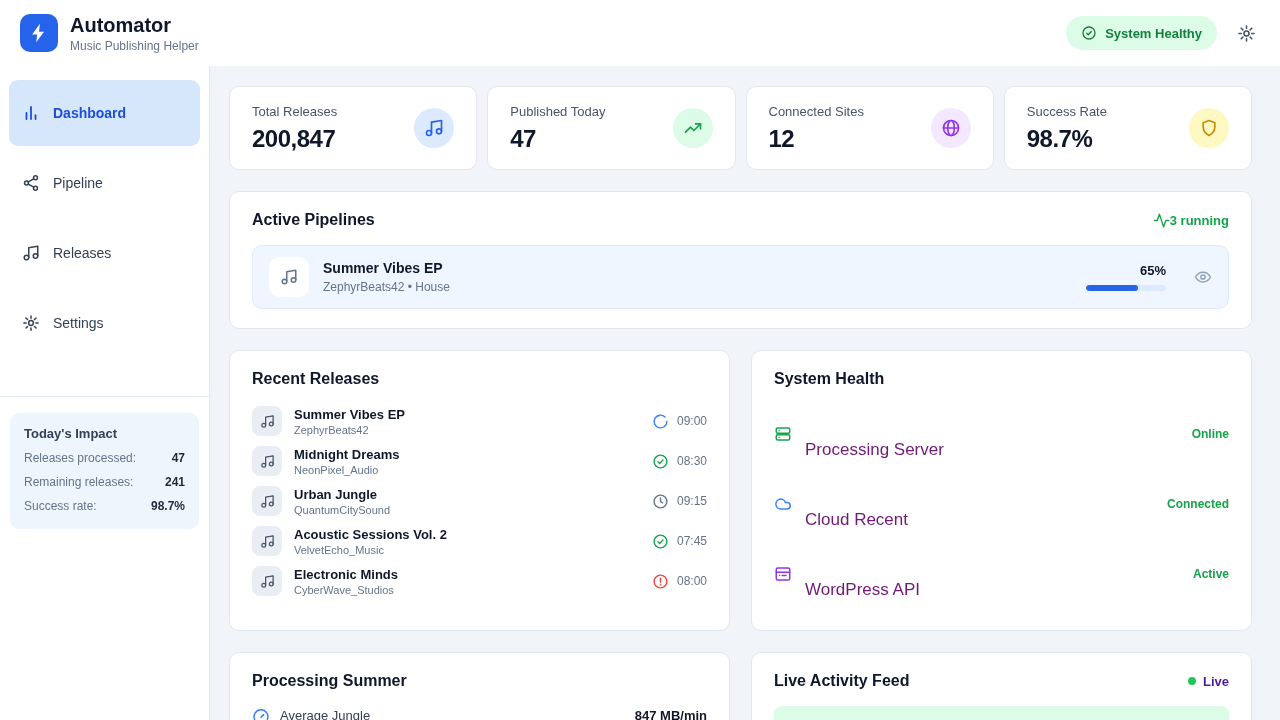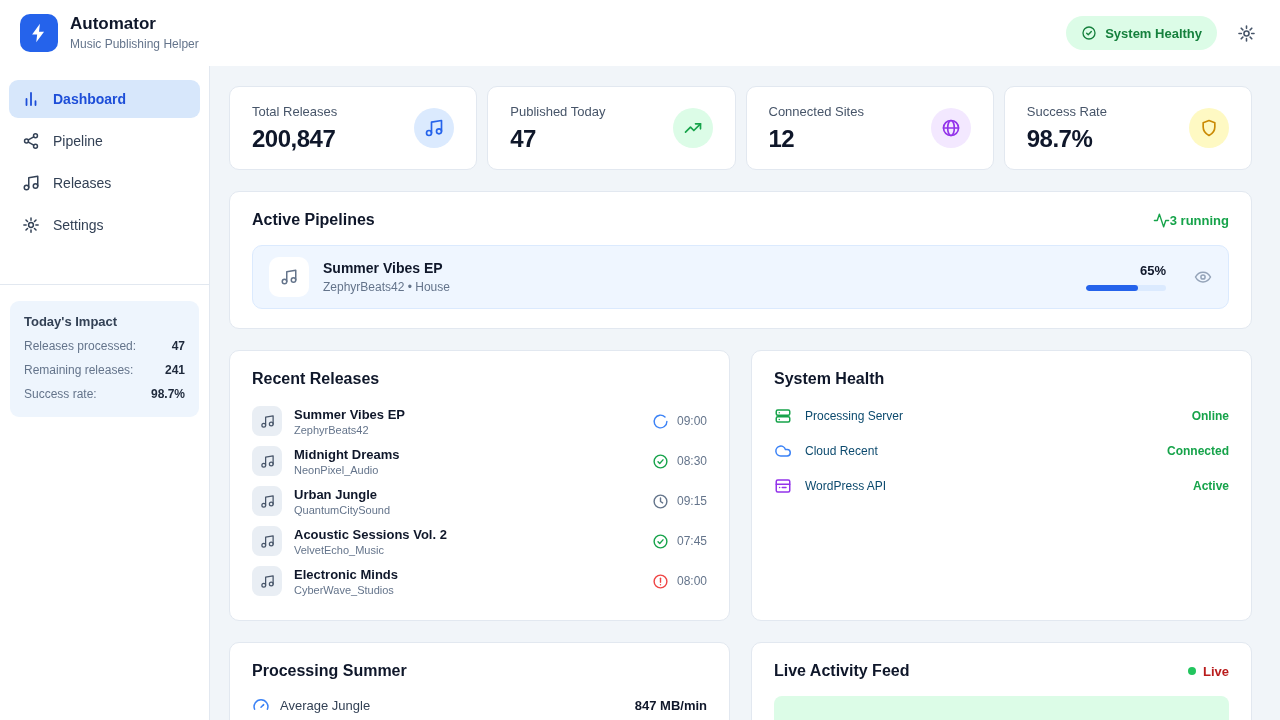--- a/index.html
+++ b/index.html
@@ -5,30 +5,30 @@
   * { margin:0; padding:0; box-sizing:border-box; }
   html, body { width:1280px; height:720px; overflow:hidden; }
   body { font-family:"Liberation Sans", sans-serif; background:#f1f5f9; color:#0f172a; }
   svg { display:block; }
   button { font-family:inherit; }
 
   
   .topbar { height:66px; background:#fff; display:flex; align-items:center; justify-content:space-between; padding:0 24px 0 20px; }
   .brand { display:flex; align-items:center; gap:12px; }
   .brand-logo { width:38px; height:38px; border-radius:10px; background:#2563eb; display:flex; align-items:center; justify-content:center; }
-  .brand-name { font-size:17px; font-weight:bold; line-height:1.1; }
+  .brand-name { font-size:20px; font-weight:bold; line-height:1.1; }
   .brand-sub { font-size:12px; color:#64748b; margin-top:3px; }
   .topbar-right { display:flex; align-items:center; gap:20px; }
   .health-badge { display:flex; align-items:center; gap:8px; background:#dcfce7; color:#15803d; font-size:13px; font-weight:bold; padding:9px 15px; border-radius:18px; border:none; cursor:pointer; }
   .icon-btn { background:none; border:none; cursor:pointer; color:#475569; padding:0; }
 
   
   .layout { display:flex; height:654px; }
   .sidebar { width:210px; background:#fff; border-right:1px solid #e2e8f0; padding:14px 9px 0; flex-shrink:0; }
-  .nav-item { display:flex; align-items:center; gap:13px; padding:10px 13px; border-radius:9px; font-size:14px; color:#334155; cursor:pointer; margin-bottom:4px; }
+  .nav-item { display:flex; align-items:center; gap:13px; padding:24px 13px; border-radius:9px; font-size:14px; color:#334155; cursor:pointer; margin-bottom:4px; }
   .nav-item.active { background:#d7e7fb; color:#1d4ed8; font-weight:bold; }
   .sidebar-divider { border-top:1px solid #e2e8f0; margin:40px -9px 16px; }
   .impact { background:#eef5fd; border-radius:9px; padding:13px 14px 16px; margin:0 1px; }
   .impact-title { font-size:13px; font-weight:bold; color:#334155; margin-bottom:4px; }
   .impact-row { display:flex; justify-content:space-between; align-items:center; margin-top:10px; }
   .impact-label { font-size:12px; color:#64748b; }
   .impact-value { font-size:12px; font-weight:bold; color:#1e293b; }
 
   .main { flex:1; padding:20px 28px 0 19px; display:flex; flex-direction:column; gap:21px; overflow:hidden; }
 
@@ -65,31 +65,31 @@
   
   .rel-row { display:flex; align-items:center; gap:12px; padding:5px 0; cursor:pointer; }
   .rel-icon { width:30px; height:30px; border-radius:8px; background:#e9eef4; color:#475569; display:flex; align-items:center; justify-content:center; flex-shrink:0; }
   .rel-title { font-size:13px; font-weight:bold; }
   .rel-artist { font-size:11px; color:#64748b; margin-top:2px; }
   .rel-right { margin-left:auto; display:flex; align-items:center; gap:8px; }
   .rel-time { font-size:12px; color:#64748b; }
 
   
   .health-row { display:flex; align-items:center; gap:13px; padding:6px 0; margin-bottom:5px; }
-  .health-label { font-size:12px; color:#0c4a6e; }
+  .health-label { font-size:17px; color:#701a75;margin-top:33px; }
   .health-status { margin-left:auto; font-size:12px; font-weight:bold; }
   .st-green { color:#16a34a; }
   .st-amber { color:#f59e0b; }
 
   
   .bottom-card { min-height:120px; }
   .speed-row { display:flex; align-items:center; gap:10px; }
   .speed-label { font-size:13px; color:#334155; }
   .speed-value { margin-left:auto; font-size:13px; font-weight:bold; }
-  .live-label { display:flex; align-items:center; gap:7px; font-size:13px; font-weight:bold; color:#b91c1c; }
+  .live-label { display:flex; align-items:center; gap:7px; font-size:13px; font-weight:bold; color:#4c1d95; }
   .live-dot { width:8px; height:8px; border-radius:50%; background:#22c55e; }
   .feed-placeholder-row { height:46px; background:#dcfce7; border-radius:8px; }
 </style>
 </head>
 <body>
 
 <header class="topbar">
   <div class="brand">
     <div class="brand-logo">
       <span>

